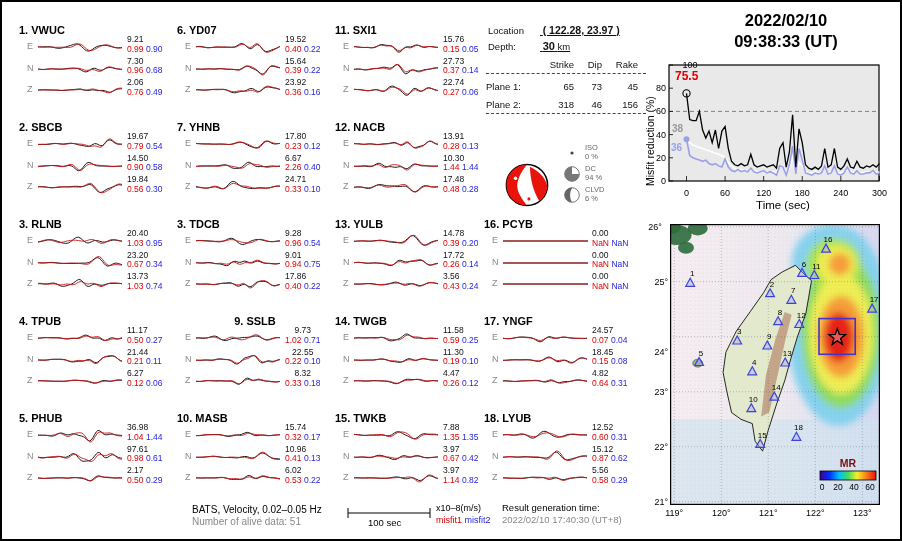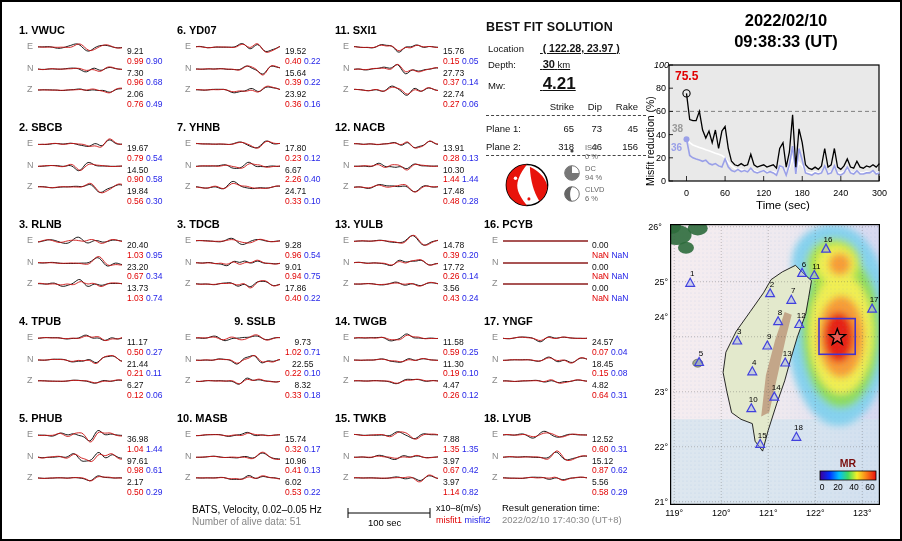--- a/index.html
+++ b/index.html
@@ -6,37 +6,37 @@
   .page{position:relative;width:902px;height:541px;background:#fff;border:2px solid #000;
         box-sizing:border-box;font-family:"Liberation Sans",sans-serif;overflow:hidden;}
   .abs{position:absolute;}
   
   .station{position:absolute;width:156px;height:94px;}
   .st-header{font-size:11px;font-weight:bold;color:#000;white-space:nowrap;}
   .trace-row{position:absolute;left:0;width:156px;height:24px;}
   .comp{position:absolute;left:8px;top:6px;font-size:9px;color:#8a8a8a;}
   .trace{position:absolute;left:18px;top:0;}
   .nums{position:absolute;left:108px;top:0;font-size:8.5px;line-height:9.5px;white-space:nowrap;}
-  .amp{color:#111;margin-top:12px;}
+  .amp{color:#111;}
   .m1{color:#e00000;}
   .m2{color:#2424e8;}
   
   .sol{position:absolute;left:484px;top:18px;width:160px;font-size:9.5px;color:#111;}
   .sol h1{font-size:12.5px;margin:0 0 8px 0;letter-spacing:0.2px;}
   .sol .row{margin:4px 2px;text-decoration:underline;}
   .sol .lbl{display:inline-block;width:52px;}
   .sol .bold{font-weight:bold;font-size:10.5px;}
   .mw-val{font-weight:bold;font-size:17px;}
   .sdr{display:flex;margin-top:7px;}
   .sdr span{display:inline-block;text-align:right;}
   .c0{width:52px;text-align:left!important;}
   .c1{width:36px;}.c2{width:28px;}.c3{width:36px;}
   .dash{border-top:1px dashed #444;height:0;margin:3px 0;}
   .decomp{position:absolute;left:78px;top:124px;width:80px;}
-  .decomp .drow{display:flex;margin-bottom:4px;}
+  .decomp .drow{display:flex;align-items:center;margin-bottom:4px;}
   .decomp .dtxt{font-size:7.5px;color:#666;line-height:8.5px;margin-left:5px;}
   
   .dt{position:absolute;left:678px;top:8px;width:212px;text-align:center;
       font-size:16.5px;font-weight:bold;line-height:21px;color:#000;}
   
   .tick{position:absolute;font-size:9px;color:#000;}
   .ylab{position:absolute;left:642px;top:62px;height:122px;display:flex;align-items:center;
         writing-mode:vertical-rl;transform:rotate(180deg);font-size:10.5px;color:#000;}
   .xlab{position:absolute;left:716px;top:197px;width:130px;text-align:center;font-size:11.5px;color:#000;}
   
@@ -699,33 +699,28 @@
           </svg>
           <div class="nums">
             <div class="amp">5.56</div>
             <div><span class="m1">0.58</span> <span class="m2">0.29</span></div>
           </div>
         </div>
       </div>
     </div>
 
   <div class="sol">
-    <h1>BEST FIT SOLUTION</h1>
     <div class="row">
       <span class="lbl">Location</span>
       <span class="bold">( 122.28,  23.97 )</span>
     </div>
     <div class="row">
       <span class="lbl">Depth:</span>
       <span class="bold" style="font-size:11px">30</span>
       <span>km</span>
-    </div>
-    <div class="row">
-      <span class="lbl">Mw:</span>
-      <span class="mw-val">4.21</span>
     </div>
     <div class="sdr">
       <span class="c0"></span>
       <span class="c1">Strike</span>
       <span class="c2">Dip</span>
       <span class="c3">Rake</span>
     </div>
     <div class="dash"></div>
     <div class="sdr">
       <span class="c0">Plane 1:</span>
@@ -813,21 +808,21 @@
       <text x="7" y="16" font-size="12" font-weight="bold" fill="#e00000" font-family="Liberation Sans,sans-serif">75.5</text>
       <text x="4" y="67.92" font-size="10" font-weight="bold" fill="#999" font-family="Liberation Sans,sans-serif">38</text>
       <text x="3" y="87.24" font-size="10" font-weight="bold" fill="#9aa0e8" font-family="Liberation Sans,sans-serif">36</text>
     </svg>
   <div id="mticks">
       <div class="tick" style="left: 640px; width: 24px; text-align: right; top: 174px;">0</div>
       <div class="tick" style="left: 640px; width: 24px; text-align: right; top: 150.8px;">20</div>
       <div class="tick" style="left: 640px; width: 24px; text-align: right; top: 127.6px;">40</div>
       <div class="tick" style="left: 640px; width: 24px; text-align: right; top: 104.4px;">60</div>
       <div class="tick" style="left: 640px; width: 24px; text-align: right; top: 81.2px;">80</div>
-      <div class="tick" style="left: 652px; width: 24px; text-align: left; top: 58px; font-style: italic;">100</div>
+      <div class="tick" style="left: 676px; width: 24px; text-align: center; top: 58px;">100</div>
       <div class="tick" style="left: 672.5px; width: 24px; text-align: center; top: 186px;">0</div>
       <div class="tick" style="left: 711.08px; width: 24px; text-align: center; top: 186px;">60</div>
       <div class="tick" style="left: 749.66px; width: 24px; text-align: center; top: 186px;">120</div>
       <div class="tick" style="left: 788.24px; width: 24px; text-align: center; top: 186px;">180</div>
       <div class="tick" style="left: 826.82px; width: 24px; text-align: center; top: 186px;">240</div>
       <div class="tick" style="left: 865.4px; width: 24px; text-align: center; top: 186px;">300</div>
     </div>
   <div class="xlab">Time (sec)</div>
 
   <svg id="map" class="abs" style="left:668px;top:222px" width="210" height="281">
@@ -929,21 +924,21 @@
       <text x="178" y="243" font-size="10.5" font-weight="bold" fill="#7a0d0d" text-anchor="middle" font-family="Liberation Sans,sans-serif">MR</text>
       <rect x="150" y="247" width="56" height="9" fill="url(#cbar)" stroke="#000" stroke-width="0.8"></rect>
       <text x="152" y="266" font-size="8.5" fill="#000" text-anchor="middle" font-family="Liberation Sans,sans-serif">0</text>
       <text x="168" y="266" font-size="8.5" fill="#000" text-anchor="middle" font-family="Liberation Sans,sans-serif">20</text>
       <text x="184" y="266" font-size="8.5" fill="#000" text-anchor="middle" font-family="Liberation Sans,sans-serif">40</text>
       <text x="200" y="266" font-size="8.5" fill="#000" text-anchor="middle" font-family="Liberation Sans,sans-serif">60</text>
     </svg>
   <div id="mapticks">
       <div class="tick" style="left: 640px; width: 26px; text-align: center; top: 219.75px;">26°</div>
       <div class="tick" style="left: 640px; width: 26px; text-align: right; top: 274.75px;">25°</div>
-      <div class="tick" style="left: 640px; width: 26px; text-align: right; top: 310px;">24°</div>
+      <div class="tick" style="left: 640px; width: 26px; text-align: right; top: 345px;">24°</div>
       <div class="tick" style="left: 640px; width: 26px; text-align: right; top: 384.75px;">23°</div>
       <div class="tick" style="left: 640px; width: 26px; text-align: right; top: 439.75px;">22°</div>
       <div class="tick" style="left: 640px; width: 26px; text-align: right; top: 494.75px;">21°</div>
       <div class="tick" style="left: 658.23px; width: 28px; text-align: center; top: 506px;">119°</div>
       <div class="tick" style="left: 705.23px; width: 28px; text-align: center; top: 506px;">120°</div>
       <div class="tick" style="left: 752.23px; width: 28px; text-align: center; top: 506px;">121°</div>
       <div class="tick" style="left: 799.23px; width: 28px; text-align: center; top: 506px;">122°</div>
       <div class="tick" style="left: 846.23px; width: 28px; text-align: center; top: 506px;">123°</div>
     </div>
 

